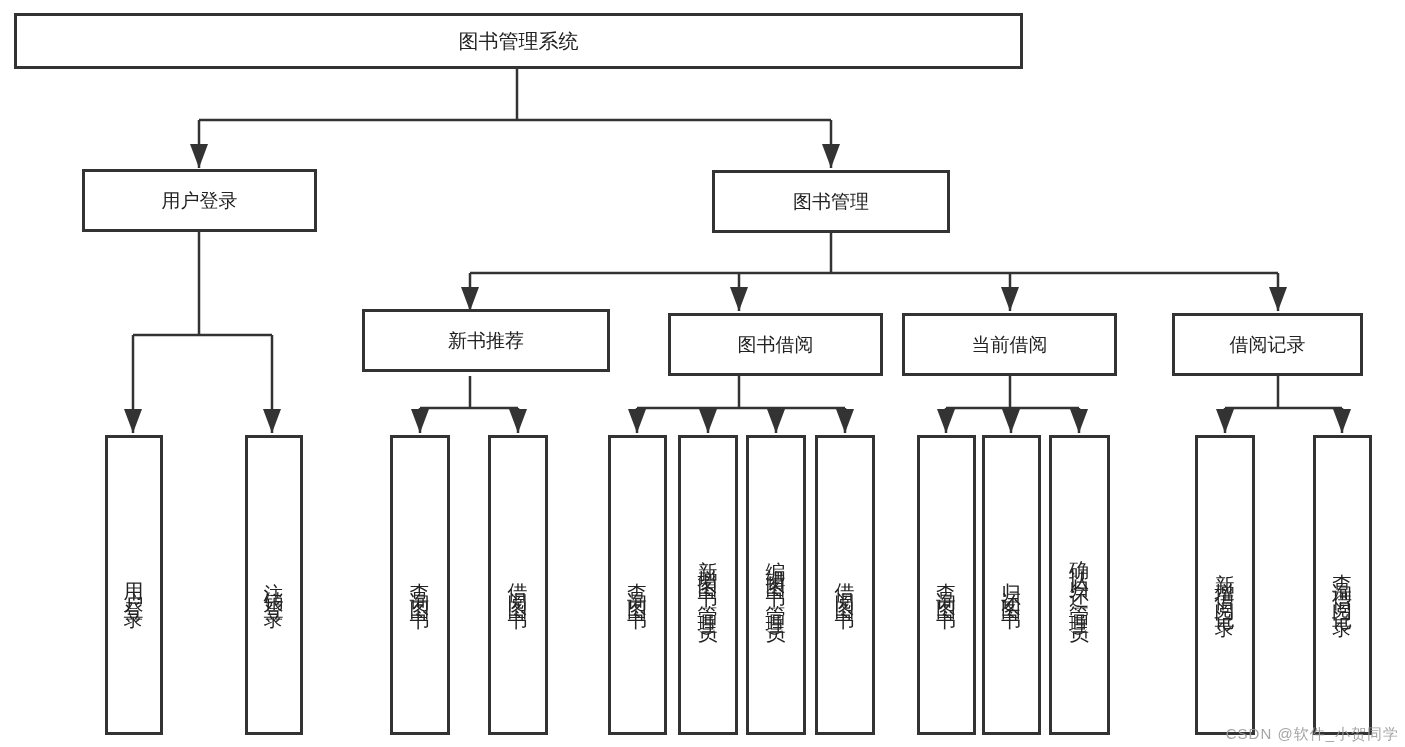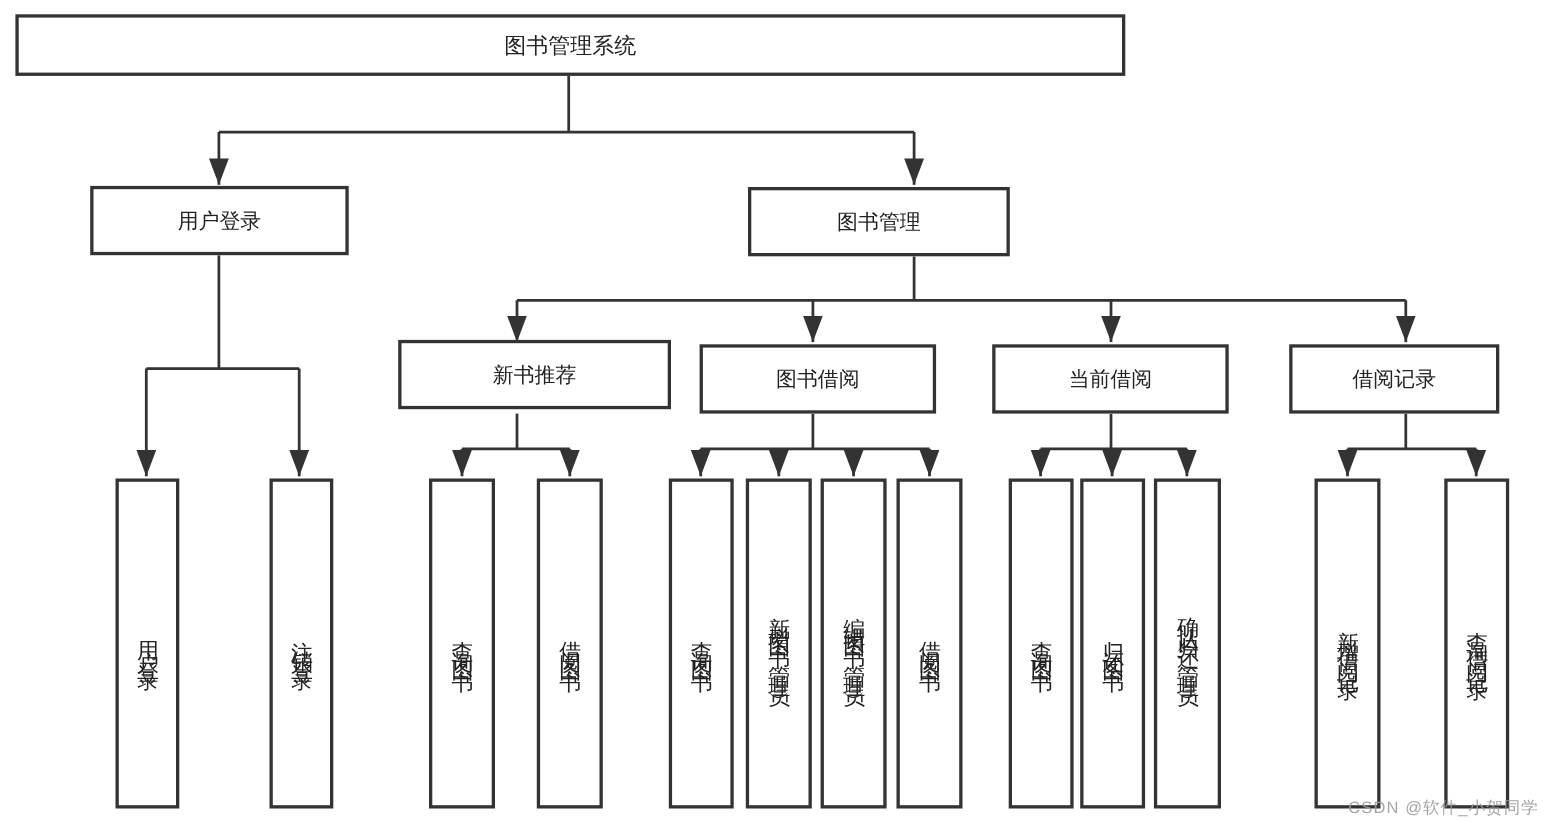--- a/index.html
+++ b/index.html
@@ -43,23 +43,23 @@
     font-size: 20px;
     z-index: 2;
     writing-mode: vertical-rl;
     text-orientation: mixed;
     letter-spacing: 0.45em;
     line-height: 1;
   }
   
   .n-root        { left: 14px;   top: 13px;  width: 1009px; height: 56px; }
   .n-userlogin   { left: 82px;   top: 169px; width: 235px;  height: 63px; }
-  .n-bookmgmt    { left: 680px;  top: 170px; width: 238px;  height: 63px; }
+  .n-bookmgmt    { left: 712px;  top: 170px; width: 238px;  height: 63px; }
   .n-newbook     { left: 362px;  top: 309px; width: 248px;  height: 63px; }
-  .n-bookborrow  { left: 636px;  top: 313px; width: 215px;  height: 63px; }
+  .n-bookborrow  { left: 668px;  top: 313px; width: 215px;  height: 63px; }
   .n-current     { left: 902px;  top: 313px; width: 215px;  height: 63px; }
   .n-records     { left: 1172px; top: 313px; width: 191px;  height: 63px; }
   .lf  { top: 435px; height: 300px; }
   .l1  { left: 105px;  width: 58px; }
   .l2  { left: 245px;  width: 58px; }
   .l3  { left: 390px;  width: 60px; }
   .l4  { left: 488px;  width: 60px; }
   .l5  { left: 608px;  width: 59px; }
   .l6  { left: 678px;  width: 60px; }
   .l7  { left: 746px;  width: 60px; }

